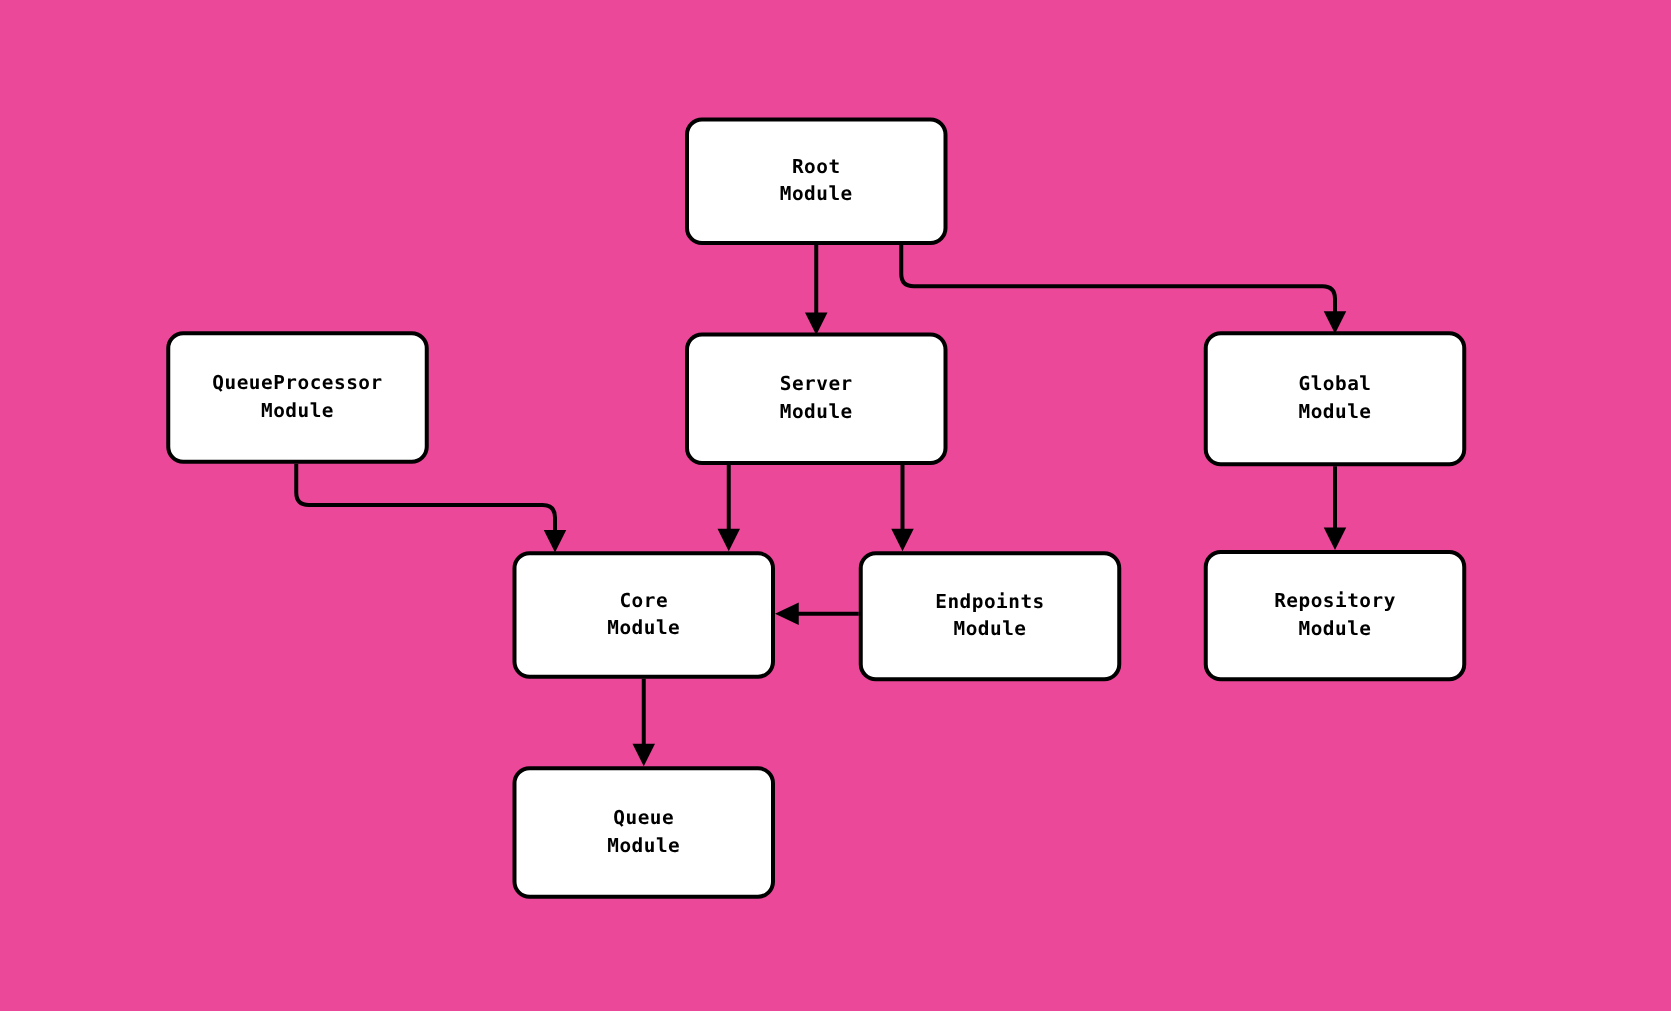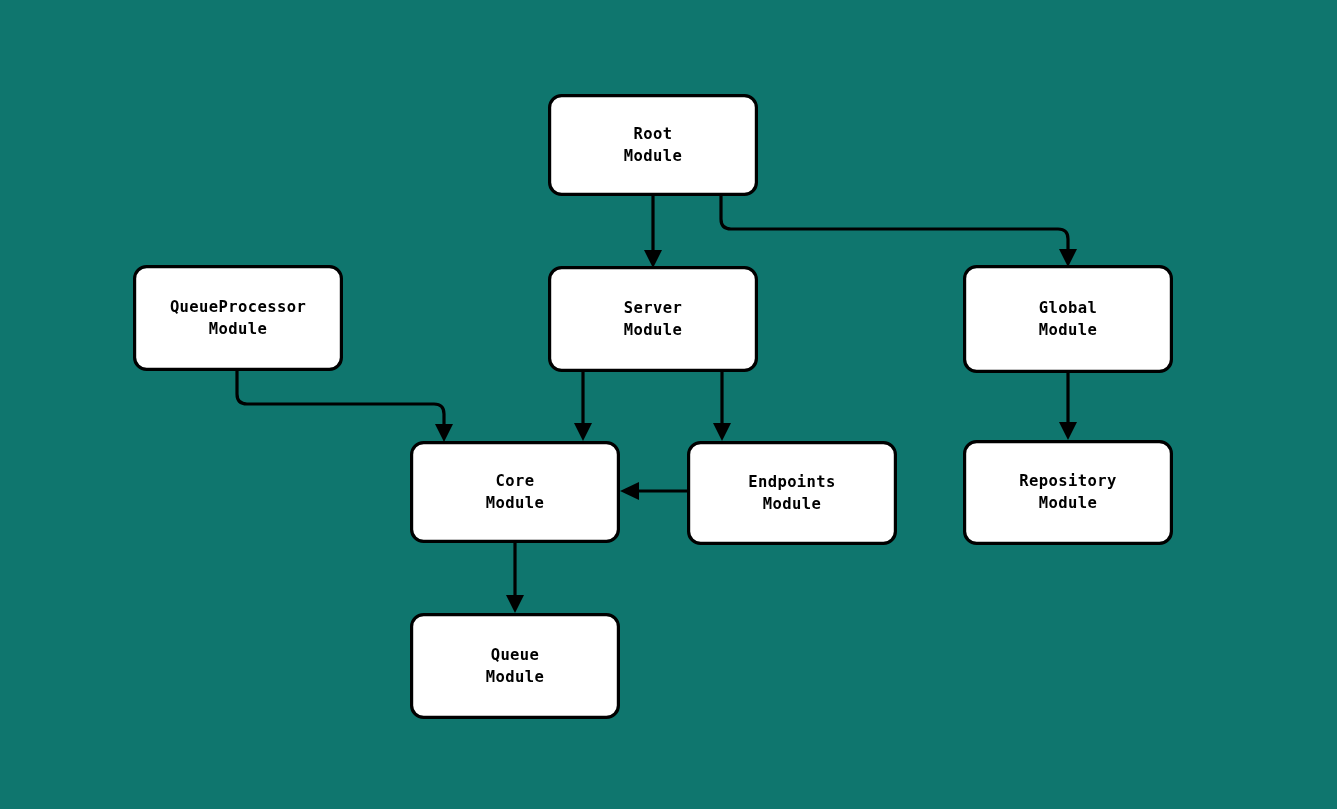--- a/index.html
+++ b/index.html
@@ -11,21 +11,21 @@
   body {
     width: 1337px;
     height: 809px;
     overflow: hidden;
     font-family: "DejaVu Sans Mono", "Liberation Mono", monospace;
   }
   #diagram-root {
     position: relative;
     width: 1337px;
     height: 809px;
-    background: #0f766e;
+    background: #ec4899;
   }
   svg#diagram-canvas {
     display: block;
     width: 1337px;
     height: 809px;
   }
   .node-box {
     fill: #ffffff;
     stroke: #000000;
     stroke-width: 3.2;

